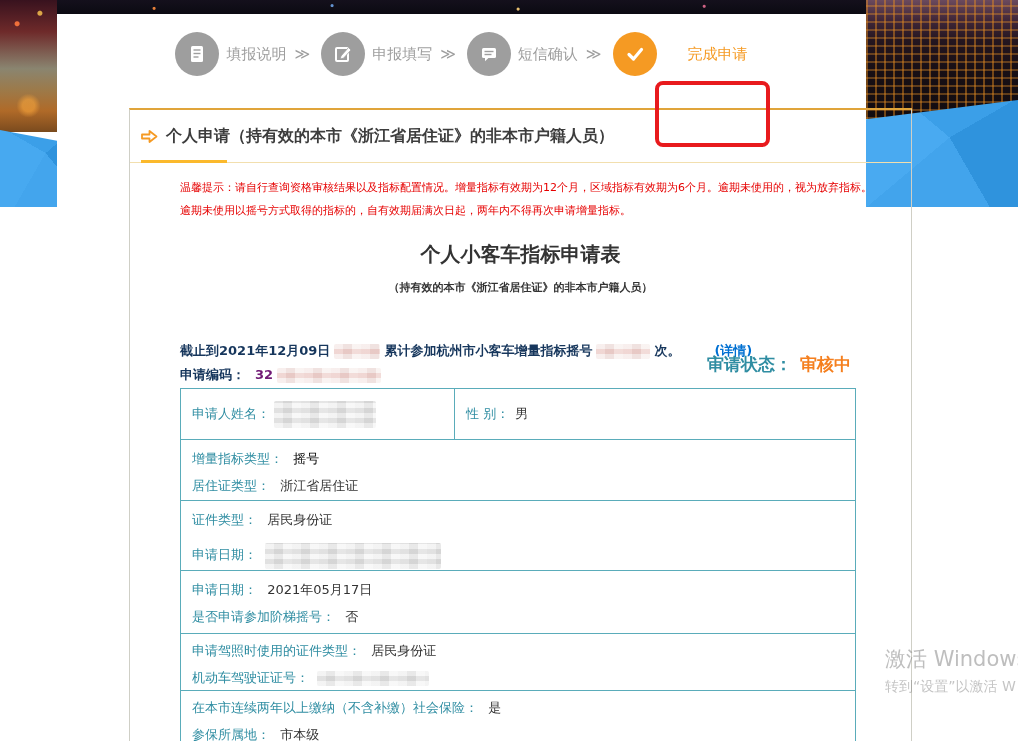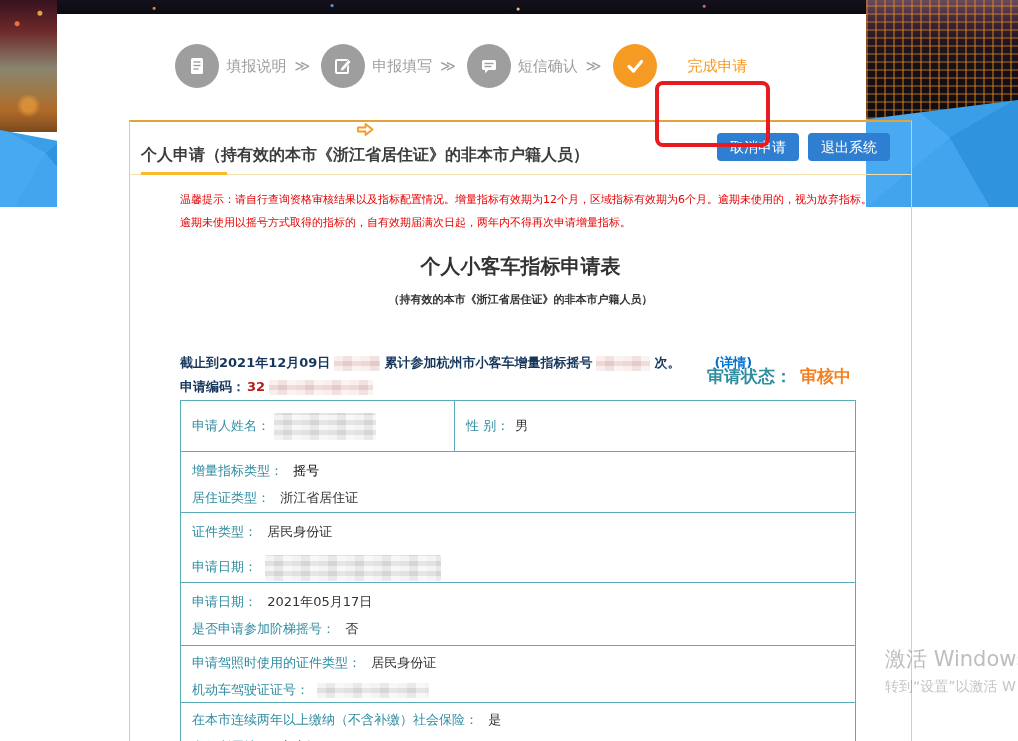--- a/index.html
+++ b/index.html
@@ -26,59 +26,59 @@
   .band-right{position:absolute;left:866px;top:0;width:152px;height:119px;
     background:
       repeating-linear-gradient(90deg, rgba(232,140,30,.45) 0 2px, transparent 2px 9px),
       repeating-linear-gradient(0deg, rgba(240,150,40,.35) 0 2px, transparent 2px 8px),
       linear-gradient(180deg,#6b4a5e 0%,#42283a 16%,#241620 34%,#170f15 60%,#120c10 100%);}
   .band-right-blue{position:absolute;left:866px;top:100px;width:152px;height:107px;
     clip-path:polygon(0 18%,100% 0,100% 100%,0 100%);
     background:conic-gradient(from 230deg at 55% 35%, #49aaf1 0 80deg, #3b9fe8 80deg 190deg, #2f93dd 190deg 280deg, #42a4ec 280deg 360deg);}
 
   
-  .card{position:absolute;left:57px;top:30px;width:809px;height:608px;background:#fff;}
+  .card{position:absolute;left:57px;top:18px;width:809px;height:608px;background:#fff;}
 
   
   .stepper{position:absolute;left:0;top:14px;width:809px;display:flex;justify-content:center;
            align-items:center;gap:7px;}
   .step{display:flex;align-items:center;gap:7px;}
   .step-circle{width:44px;height:44px;border-radius:50%;background:#9e9e9e;display:flex;
                align-items:center;justify-content:center;}
   .step-circle.active{background:#f59a23;}
   .step-label{font-size:15px;color:#9e9e9e;}
   .step-label.active{color:#f59a23;margin-left:24px;}
   .step-arrow{font-size:15px;color:#9e9e9e;margin:0 4px 0 1px;}
 
   
   .panel{position:absolute;left:72px;top:90px;width:783px;height:651px;box-sizing:border-box;
          border-left:1px solid #cfcfc6;border-right:1px solid #cfcfc6;border-top:2px solid #e0a43a;}
   .panel-header{position:relative;height:52px;border-bottom:1px solid #f2dfae;}
-  .header-title-wrap{position:absolute;left:11px;top:0;height:52px;display:flex;align-items:center;gap:8px;flex-direction:column;}
+  .header-title-wrap{position:absolute;left:11px;top:0;height:52px;display:flex;align-items:center;gap:8px;}
   .arrow-icon{flex:0 0 auto;}
   .header-title{font-size:16px;font-weight:bold;color:#3c3c3c;}
   .header-underline{position:absolute;left:11px;top:50px;width:86px;height:3px;background:#fbb92c;}
   .header-buttons{position:absolute;right:21px;top:11px;display:flex;gap:9px;}
   .btn{height:28px;padding:0 13px;background:#2e7fd2;color:#fff;font-size:14px;border:none;
        border-radius:4px;cursor:pointer;font-family:inherit;line-height:28px;}
 
   
   .notice{position:absolute;left:50px;top:66px;width:692px;font-size:11px;line-height:23px;
           color:#e60000;}
 
   
   .form-title{position:absolute;left:0;top:131px;width:100%;text-align:center;font-size:20px;
               font-weight:bold;color:#333;}
   .form-subtitle{position:absolute;left:0;top:170px;width:100%;text-align:center;font-size:11px;
                  font-weight:bold;color:#333;}
 
   
   .deadline-line{position:absolute;left:50px;top:232px;font-size:13px;font-weight:bold;color:#16365c;}
   .code-line{position:absolute;left:50px;top:256px;font-size:13px;font-weight:bold;color:#16365c;}
-  .code-value{color:#b91c1c;margin-left:2px;}
+  .code-value{color:#701a75;margin-left:10px;}
   .detail-link{color:#0070d2;margin-left:34px;font-weight:bold;cursor:pointer;}
   .status-line{position:absolute;right:60px;top:243px;font-size:17px;font-weight:bold;}
   .status-label{color:#2f8da2;}
   .status-value{color:#f57f1e;margin-left:8px;}
 
   
   .blur{display:inline-block;vertical-align:middle;border-radius:2px;margin:0 4px;
     background:
       repeating-linear-gradient(0deg, rgba(255,255,255,.4) 0 5px, rgba(205,205,205,.35) 5px 10px),
       repeating-linear-gradient(90deg,#ececec 0 9px,#dadada 9px 18px,#f3f3f3 18px 27px);}
@@ -184,24 +184,20 @@
       <div class="panel-header">
         <div class="header-title-wrap">
           <span class="arrow-icon">
             <svg width="17" height="15" viewBox="0 0 17 15">
               <path d="M1 5.5 H8.5 V2 L15.5 7.5 L8.5 13 V9.5 H1 Z" fill="none" stroke="#f59a23" stroke-width="1.8" stroke-linejoin="round"></path>
             </svg>
           </span>
           <span class="header-title">个人申请（持有效的本市《浙江省居住证》的非本市户籍人员）</span>
         </div>
         <div class="header-underline"></div>
-        <div class="header-buttons">
-          <button class="btn">取消申请</button>
-          <button class="btn">退出系统</button>
-        </div>
       </div>
 
       <div class="notice">温馨提示：请自行查询资格审核结果以及指标配置情况。增量指标有效期为12个月，区域指标有效期为6个月。逾期未使用的，视为放弃指标。逾期未使用以摇号方式取得的指标的，自有效期届满次日起，两年内不得再次申请增量指标。</div>
 
       <div class="form-title">个人小客车指标申请表</div>
       <div class="form-subtitle">（持有效的本市《浙江省居住证》的非本市户籍人员）</div>
 
       <div class="deadline-line">
         <span>截止到2021年12月09日</span><span class="blur pink blur-d1"></span><span>累计参加杭州市小客车增量指标摇号</span><span class="blur pink blur-d2"></span><span>次。</span><span class="detail-link">(详情)</span>
       </div>

